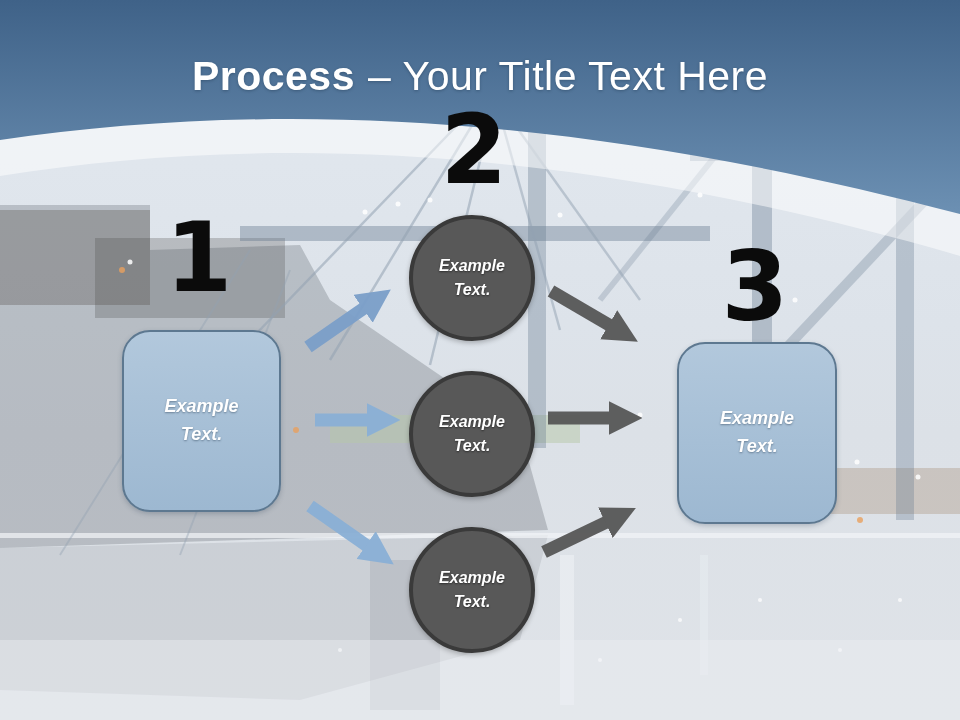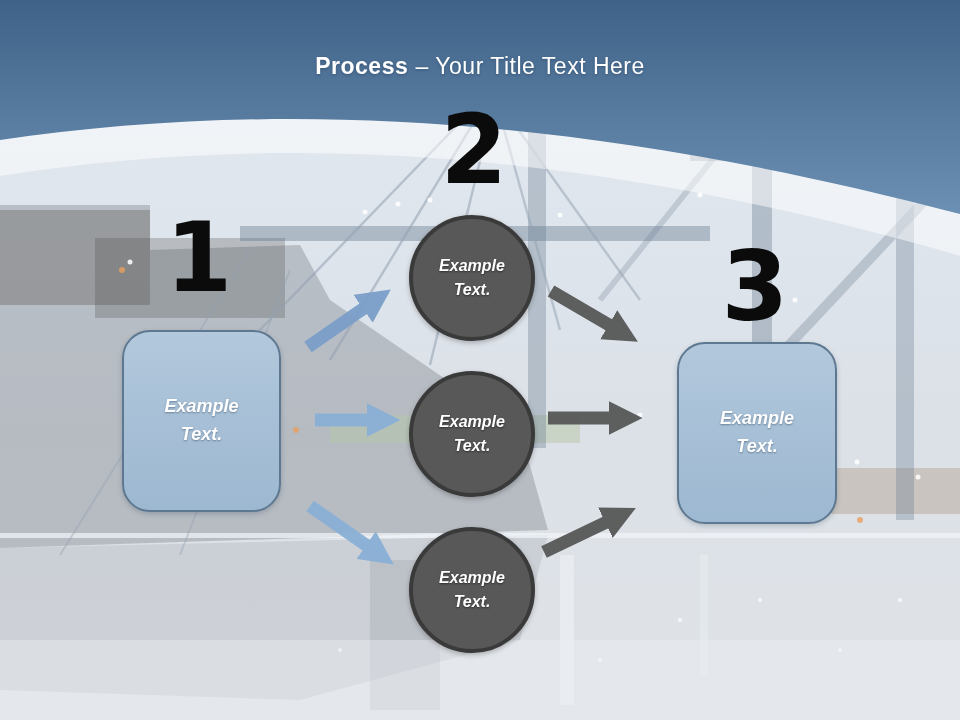--- a/index.html
+++ b/index.html
@@ -8,21 +8,21 @@
     background:linear-gradient(180deg,#e3e9f0 0%,#dde3ea 45%,#dce1e7 60%,#dfe3e8 100%);
     font-family:"Liberation Sans",sans-serif;
   }
   .layer{position:absolute;left:0;top:0;width:960px;height:720px;pointer-events:none;}
 
   
   .header-svg{position:absolute;left:0;top:0;width:960px;height:280px;pointer-events:none;}
 
   .title{
     position:absolute;left:0;top:53px;width:960px;text-align:center;
-    color:#ffffff;font-size:23px;letter-spacing:.5px;
+    color:#ffffff;font-size:41px;letter-spacing:.5px;
     text-shadow:0 1px 3px rgba(20,40,60,.35);
     white-space:nowrap;
   }
   .title .t-bold{font-weight:700;}
   .title .t-reg{font-weight:400;margin-left:.32em;}
 
   
   .num{
     position:absolute;transform:translate(-50%,-50%);
     font-family:"DejaVu Sans","Liberation Sans",sans-serif;

